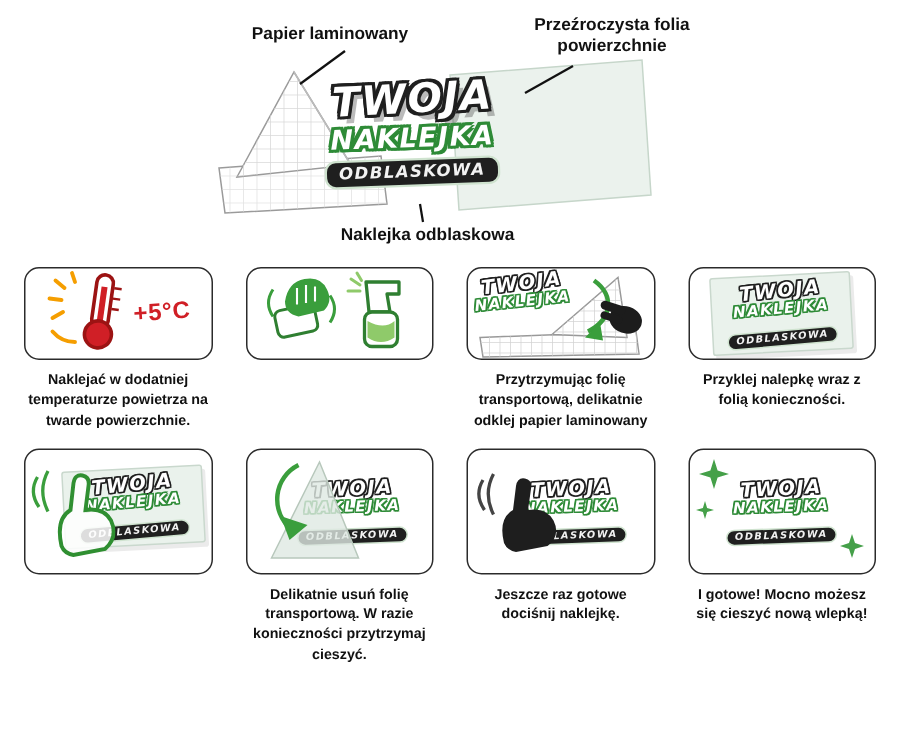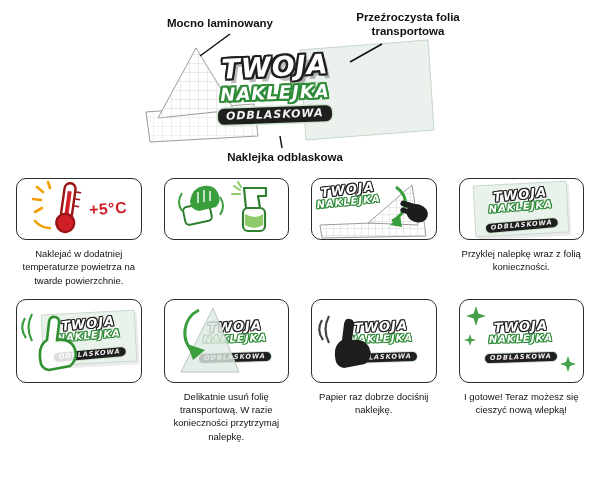--- a/index.html
+++ b/index.html
@@ -23,21 +23,21 @@
   .sticker.big .s3{font-size:11px;padding:2px 8px;margin-top:4px;box-shadow:0 0 0 1.5px #cfe3cf;}
   .sticker.mini .s1{font-size:13px;text-shadow:-1px -1px 0 #1f1f1f,0 -1px 0 #1f1f1f,1px -1px 0 #1f1f1f,-1px 0 0 #1f1f1f,1px 0 0 #1f1f1f,-1px 1px 0 #1f1f1f,0 1px 0 #1f1f1f,1px 1px 0 #1f1f1f;}
   .sticker.mini .s2{font-size:10px;text-shadow:-1px -1px 0 #2e8b37,0 -1px 0 #2e8b37,1px -1px 0 #2e8b37,-1px 0 0 #2e8b37,1px 0 0 #2e8b37,-1px 1px 0 #2e8b37,0 1px 0 #2e8b37,1px 1px 0 #2e8b37;}
   .sticker.mini .s3{font-size:6.5px;padding:1px 5px;margin-top:2px;box-shadow:0 0 0 1px #cfe3cf;}
   
   .steps{display:grid;grid-template-columns:repeat(4,1fr);column-gap:22px;row-gap:12px;padding:6px 16px 0;}
   .cell{display:flex;flex-direction:column;align-items:center;}
   .frame{position:relative;width:100%;height:62px;border:1.6px solid #2b2b2b;border-radius:10px;
     background:#fff;overflow:hidden;display:flex;align-items:center;justify-content:center;box-sizing:border-box;}
   .frame.tall{height:84px;}
-  .caption{margin-top:7px;font-size:9.5px;font-weight:normal;line-height:1.4;text-align:center;max-width:124px;}
+  .caption{margin-top:7px;font-size:9.5px;font-weight:bold;line-height:1.4;text-align:center;max-width:124px;}
   .temp{font-size:16px;font-weight:bold;color:#d01f26;transform:rotate(-4deg);margin-left:2px;letter-spacing:.5px;}
   .film{background:#eaf2ec;border:1px solid #c9d8cd;border-radius:2px;padding:4px 10px;
     transform:rotate(-3deg);box-shadow:2px 3px 0 rgba(0,0,0,.08);}
   .overlay{position:absolute;left:0;top:0;}
 </style>
 </head>
 <body>
 
 <div class="header">
   <svg class="art" width="600" height="172" viewBox="0 0 600 172">
@@ -52,22 +52,22 @@
       <polygon points="146,112 254,104 258,136 150,142" fill="url(#gridA)" opacity="0.75"></polygon>
       <polygon points="158,118 196,48 234,110" fill="#fff" stroke="#9a9a9a"></polygon>
       <polygon points="158,118 196,48 234,110" fill="url(#gridA)"></polygon>
       <path d="M196,48 L234,110" stroke="#bbb" fill="none"></path>
     </g>
     <line x1="230" y1="34" x2="200" y2="56" stroke="#111" stroke-width="1.5"></line>
     <line x1="382" y1="44" x2="350" y2="62" stroke="#111" stroke-width="1.5"></line>
     <line x1="282" y1="148" x2="280" y2="136" stroke="#111" stroke-width="1.5"></line>
   </svg>
 
-  <div class="lbl lbl-paper">Mocno laminowany</div>
-  <div class="lbl lbl-film">Przeźroczysta folia transportowa</div>
+  <div class="lbl lbl-paper">Papier laminowany</div>
+  <div class="lbl lbl-film">Przeźroczysta folia powierzchnie</div>
   <div class="lbl lbl-sticker">Naklejka odblaskowa</div>
 
   <div class="sticker big">
     <div class="s1">TWOJA</div>
     <div class="s2">NAKLEJKA</div>
     <span class="s3">ODBLASKOWA</span>
   </div>
 </div>
 
 <div class="steps">
@@ -144,20 +144,21 @@
         <polygon points="56,44 100,6 106,46" fill="url(#gridB)"></polygon>
         <path d="M84,8 C98,18 96,34 80,42" fill="none" stroke="#3a9e3c" stroke-width="3"></path>
         <polygon points="78,46 88,36 90,48" fill="#3a9e3c"></polygon>
         <g transform="translate(98,14) rotate(18)" fill="#1c1c1c">
           <ellipse cx="13" cy="17" rx="11" ry="9"></ellipse>
           <rect x="-6" y="9" width="17" height="6" rx="3"></rect>
           <rect x="-4" y="16" width="15" height="5" rx="2.5"></rect>
         </g>
       </svg>
     </div>
+    <div class="caption">Przytrzymując folię transportową, delikatnie odklej papier laminowany</div>
   </div>
 
   <div class="cell">
     <div class="frame">
       <div class="film">
         <div class="sticker mini">
           <div class="s1">TWOJA</div>
           <div class="s2">NAKLEJKA</div>
           <span class="s3">ODBLASKOWA</span>
         </div>
@@ -189,50 +190,50 @@
         <div class="s1">TWOJA</div>
         <div class="s2">NAKLEJKA</div>
         <span class="s3">ODBLASKOWA</span>
       </div>
       <svg class="overlay" width="124" height="80" viewBox="0 0 124 80">
         <polygon points="16,72 48,8 74,72" fill="#dfe9e2" fill-opacity="0.8" stroke="#b8c8bc"></polygon>
         <path d="M34,10 C18,18 14,40 30,54" fill="none" stroke="#3a9e3c" stroke-width="3"></path>
         <polygon points="28,60 22,44 40,50" fill="#3a9e3c"></polygon>
       </svg>
     </div>
-    <div class="caption">Delikatnie usuń folię transportową. W razie konieczności przytrzymaj nalepkę.</div>
+    <div class="caption">Delikatnie usuń folię transportową. W razie konieczności przytrzymaj cieszyć.</div>
   </div>
 
   <div class="cell">
     <div class="frame tall">
       <div class="sticker mini" style="margin-left:14px;">
         <div class="s1">TWOJA</div>
         <div class="s2">NAKLEJKA</div>
         <span class="s3">ODBLASKOWA</span>
       </div>
       <svg class="overlay" width="64" height="80" viewBox="0 0 64 80">
         <path d="M10,20 q-6,10 1,20" stroke="#444" stroke-width="2.2" fill="none"></path>
         <path d="M17,16 q-7,13 0,27" stroke="#444" stroke-width="2.2" fill="none"></path>
         <path d="M24,62 Q20,46 30,40 L32,24 Q33,18 38,19 Q43,20 42,26 L40,40 Q52,38 57,47 Q62,57 53,64 L32,68 Q26,67 24,62 Z" fill="#1e1e1e"></path>
       </svg>
     </div>
-    <div class="caption">Papier raz dobrze dociśnij naklejkę.</div>
+    <div class="caption">Jeszcze raz gotowe dociśnij naklejkę.</div>
   </div>
 
   <div class="cell">
     <div class="frame tall">
       <div class="sticker mini">
         <div class="s1">TWOJA</div>
         <div class="s2">NAKLEJKA</div>
         <span class="s3">ODBLASKOWA</span>
       </div>
       <svg class="overlay" width="124" height="80" viewBox="0 0 124 80">
         <g fill="#45a049">
           <path d="M16,6 L18.4,13.6 L26,16 L18.4,18.4 L16,26 L13.6,18.4 L6,16 L13.6,13.6 Z"></path>
           <path d="M10,34 L11.4,38.6 L16,40 L11.4,41.4 L10,46 L8.6,41.4 L4,40 L8.6,38.6 Z"></path>
           <path d="M108,56 L110,62 L116,64 L110,66 L108,72 L106,66 L100,64 L106,62 Z"></path>
         </g>
       </svg>
     </div>
-    <div class="caption">I gotowe! Teraz możesz się cieszyć nową wlepką!</div>
+    <div class="caption">I gotowe! Mocno możesz się cieszyć nową wlepką!</div>
   </div>
 
 </div>
 
 </body></html>

